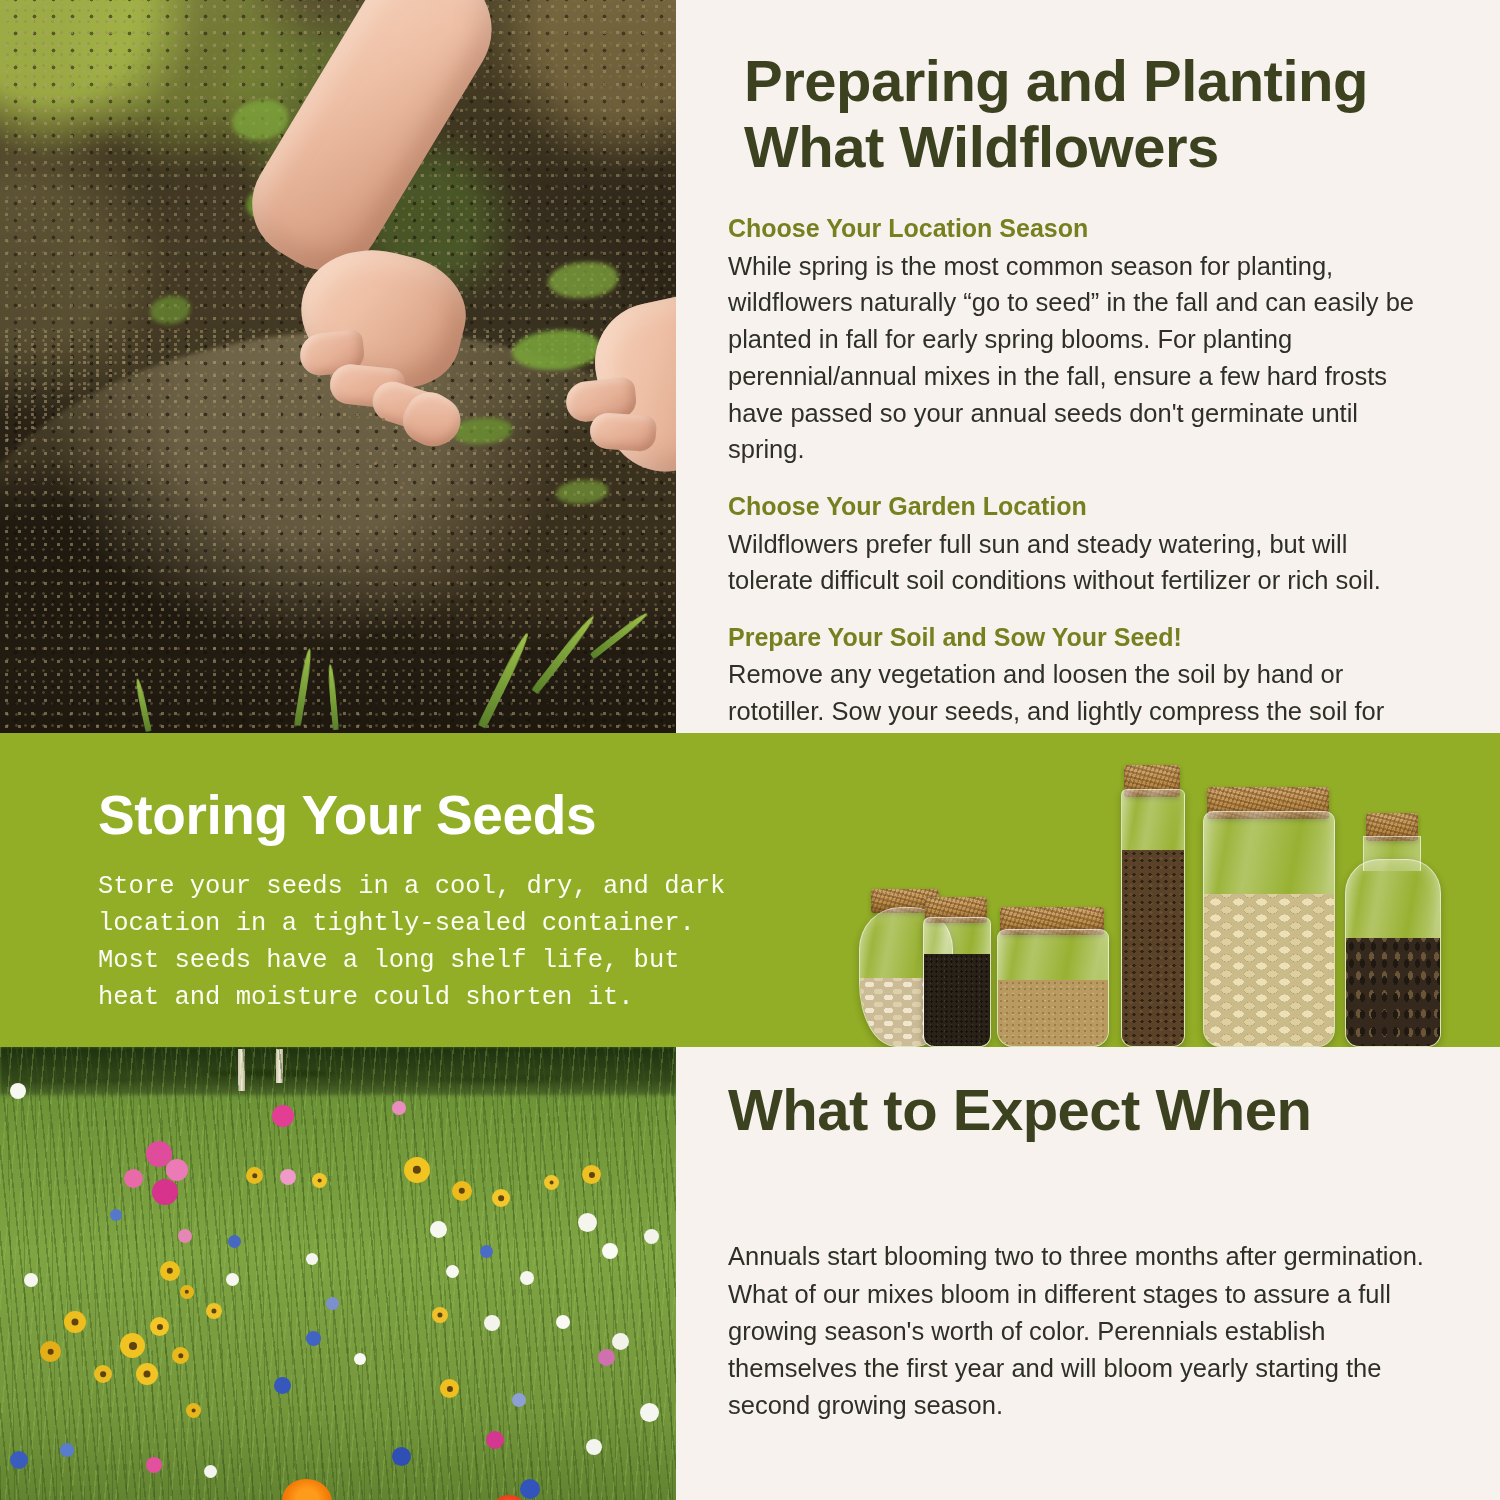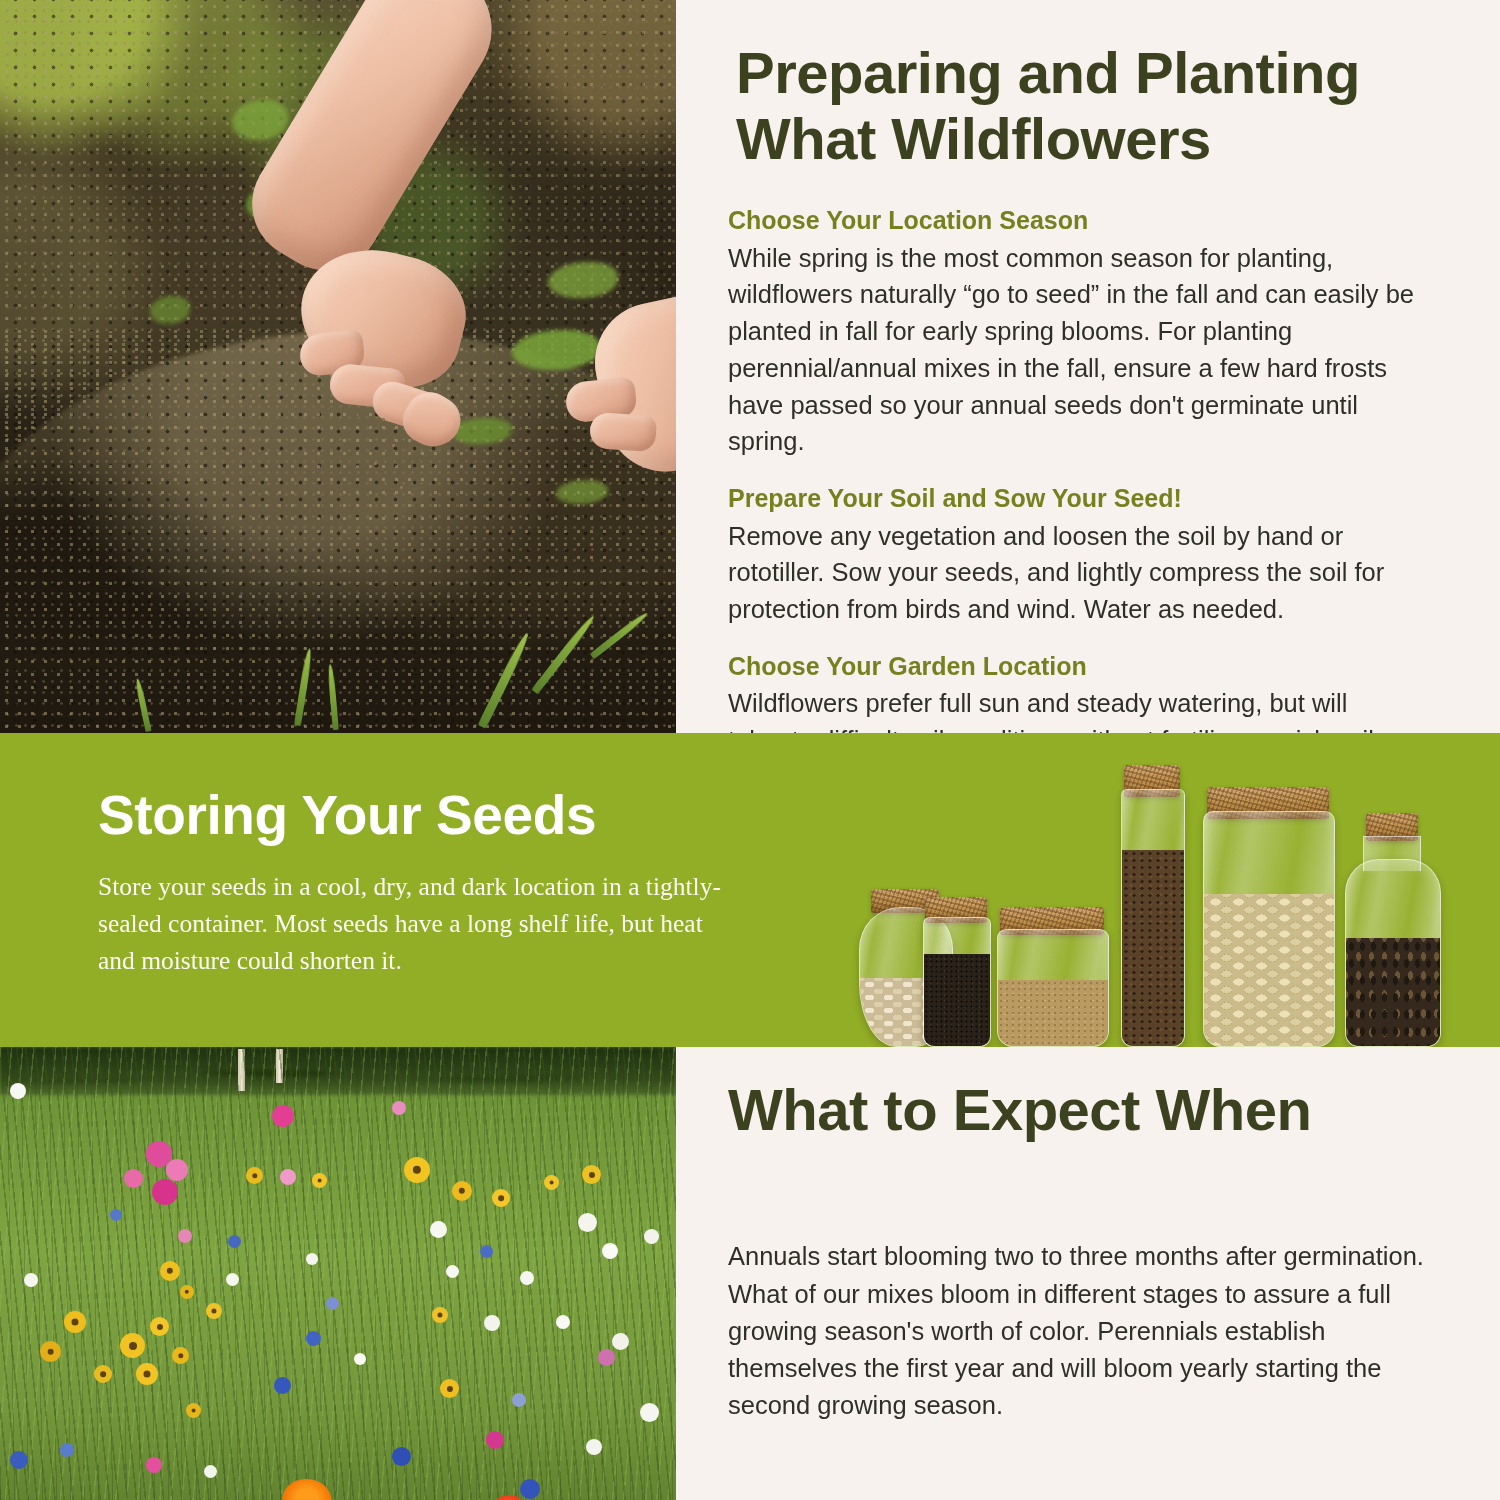--- a/index.html
+++ b/index.html
@@ -105,21 +105,21 @@
     left: 728px; top: 0;
     width: 700px; height: 733px;
   }
   .h-main {
     font-family: "Liberation Sans Narrow", "Liberation Sans", sans-serif;
     font-weight: 700;
     font-size: 58px;
     line-height: 1.14;
     letter-spacing: -0.5px;
     color: #3C4220;
-    margin: 8px;
+    margin: 16px;
     padding-top: 32px;
   }
   .h-sub {
     font-family: "Liberation Sans Narrow", "Liberation Sans", sans-serif;
     font-weight: 700;
     font-size: 25px;
     line-height: 1.3;
     color: #76801F;
     margin: 0 0 3px 0;
   }
@@ -149,21 +149,21 @@
   .h-store {
     font-family: "Liberation Sans Narrow", "Liberation Sans", sans-serif;
     font-weight: 700;
     font-size: 55px;
     line-height: 1.1;
     color: #FFFFFF;
     margin: 0 0 22px 0;
     letter-spacing: -0.4px;
   }
   .p-store {
-    font-family: Liberation Serif, serif;
+    font-family: Liberation Mono, monospace;
     font-weight: 400;
     font-size: 25.5px;
     line-height: 1.46;
     color: #FCFDF4;
     margin: 0;
   }
 
   
   .jars {
     position: absolute;
@@ -383,27 +383,27 @@
         <span>Preparing and Planting</span><br>
         <span>What Wildflowers</span>
       </h1>
 
       <div class="blk-1">
         <h2 class="h-sub">Choose Your Location Season</h2>
         <p class="p-body">While spring is the most common season for planting, wildflowers naturally “go to seed” in the fall and can easily be planted in fall for early spring blooms. For planting perennial/annual mixes in the fall, ensure a few hard frosts have passed so your annual seeds don't germinate until spring.</p>
       </div>
 
       <div>
+        <h2 class="h-sub">Choose Your Garden Location</h2>
+        <p class="p-body">Wildflowers prefer full sun and steady watering, but will tolerate difficult soil conditions without fertilizer or rich soil.</p>
+      </div>
+
+      <div>
         <h2 class="h-sub">Prepare Your Soil and Sow Your Seed!</h2>
         <p class="p-body">Remove any vegetation and loosen the soil by hand or rototiller. Sow your seeds, and lightly compress the soil for protection from birds and wind. Water as needed.</p>
-      </div>
-
-      <div>
-        <h2 class="h-sub">Choose Your Garden Location</h2>
-        <p class="p-body">Wildflowers prefer full sun and steady watering, but will tolerate difficult soil conditions without fertilizer or rich soil.</p>
       </div>
     </div>
   </div>
 
   <div class="sec-green">
 
     <div class="green-text">
       <h2 class="h-store">Storing Your Seeds</h2>
       <p class="p-store">Store your seeds in a cool, dry, and dark location in a tightly-sealed container. Most seeds have a long shelf life, but heat and moisture could shorten it.</p>
     </div>

